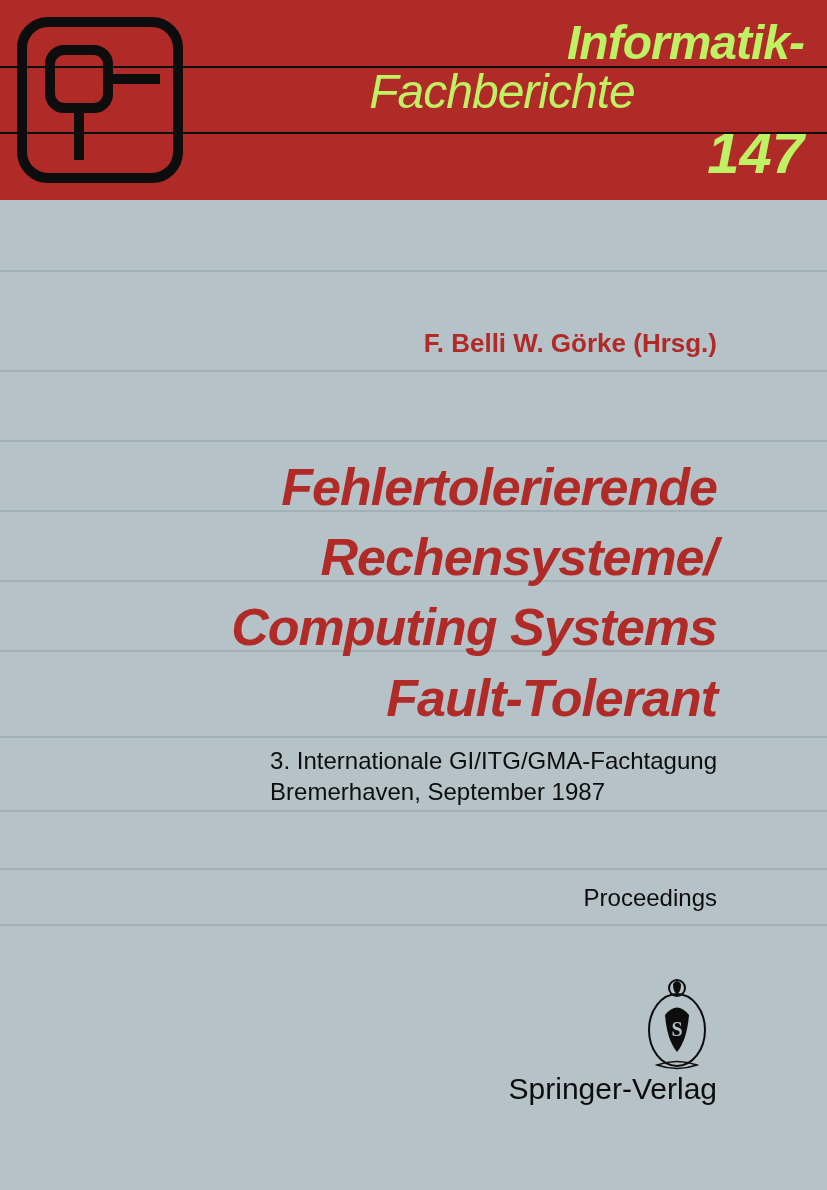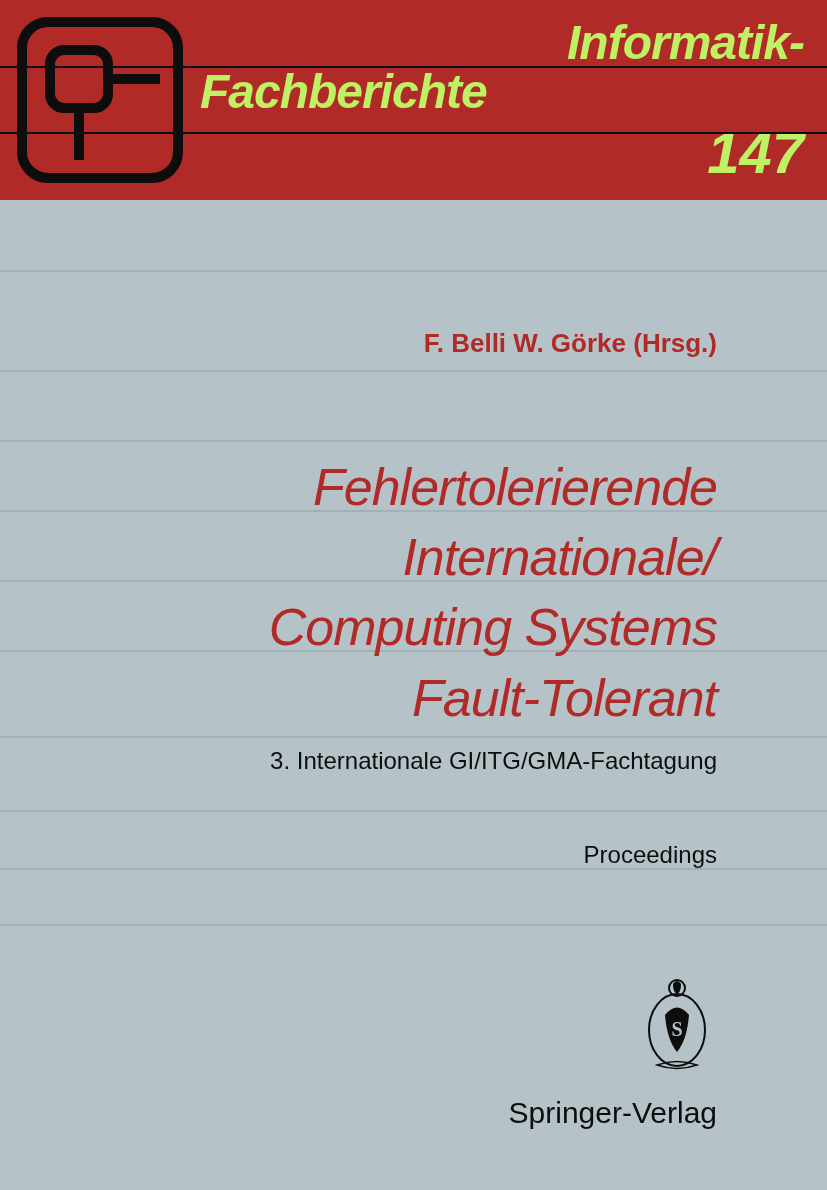--- a/index.html
+++ b/index.html
@@ -34,23 +34,23 @@
   }
   .series-line1 {
     font-size: 48px;
     font-weight: 900;
     font-style: italic;
     text-align: right;
     letter-spacing: -1px;
   }
   .series-line2 {
     font-size: 48px;
-    font-weight: 700;
+    font-weight: 400;
     font-style: italic;
-    text-align: left;
+    text-align: center;
     letter-spacing: -1px;
     margin-top: -6px;
   }
   .series-number {
     font-size: 58px;
     font-weight: 900;
     font-style: italic;
     text-align: right;
   }
   .hrule-red {
@@ -80,53 +80,53 @@
   }
   .title-block {
     position: absolute;
     right: 110px;
     top: 252px;
     text-align: right;
   }
   .title-line {
     color: #b02a28;
     font-size: 52px;
-    font-weight: 400;
+    font-weight: 700;
     font-style: italic;
     letter-spacing: -1px;
     line-height: 1.35;
   }
   .subtitle {
     position: absolute;
     right: 110px;
     top: 545px;
     text-align: left;
     color: #0d0d0d;
     font-size: 24px;
     line-height: 1.3;
   }
   .proceedings {
     position: absolute;
     right: 110px;
-    top: 641px;
+    top: 684px;
     text-align: right;
     color: #0d0d0d;
     font-size: 24px;
   }
   .publisher-logo {
     position: absolute;
     right: 110px;
     top: 770px;
     width: 80px;
     height: 110px;
   }
   .publisher {
     position: absolute;
     right: 110px;
-    top: 896px;
+    top: 872px;
     text-align: right;
     color: #0d0d0d;
     font-size: 30px;
   }
 </style>
 </head>
 <body>
 
 <div class="header">
   <div class="hrule-red" style="top:66px"></div>
@@ -155,27 +155,28 @@
   <div class="rule" style="top:450px"></div>
   <div class="rule" style="top:536px"></div>
   <div class="rule" style="top:610px"></div>
   <div class="rule" style="top:668px"></div>
   <div class="rule" style="top:724px"></div>
 
   <div class="authors">F. Belli   W. Görke (Hrsg.)</div>
 
   <div class="title-block">
     <div class="title-line">Fehlertolerierende</div>
-    <div class="title-line">Internationale/</div>
+    <div class="title-line">Rechensysteme/</div>
     <div class="title-line">Computing Systems</div>
     <div class="title-line">Fault-Tolerant</div>
   </div>
 
   <div class="subtitle">
     <div>3. Internationale GI/ITG/GMA-Fachtagung</div>
+    <div>Bremerhaven, September 1987</div>
   </div>
 
   <div class="proceedings">Proceedings</div>
 
   <div class="publisher-logo">
     <svg viewBox="0 0 80 110">
       <ellipse cx="40" cy="60" rx="28" ry="36" fill="none" stroke="#0d0d0d" stroke-width="2"></ellipse>
       <path d="M28 45 Q40 30 52 45 Q50 70 40 82 Q30 70 28 45 Z" fill="#0d0d0d"></path>
       <circle cx="40" cy="18" r="8" fill="none" stroke="#0d0d0d" stroke-width="2"></circle>
       <path d="M36 14 Q40 8 44 14 Q44 22 40 24 Q36 22 36 14" fill="#0d0d0d"></path>

